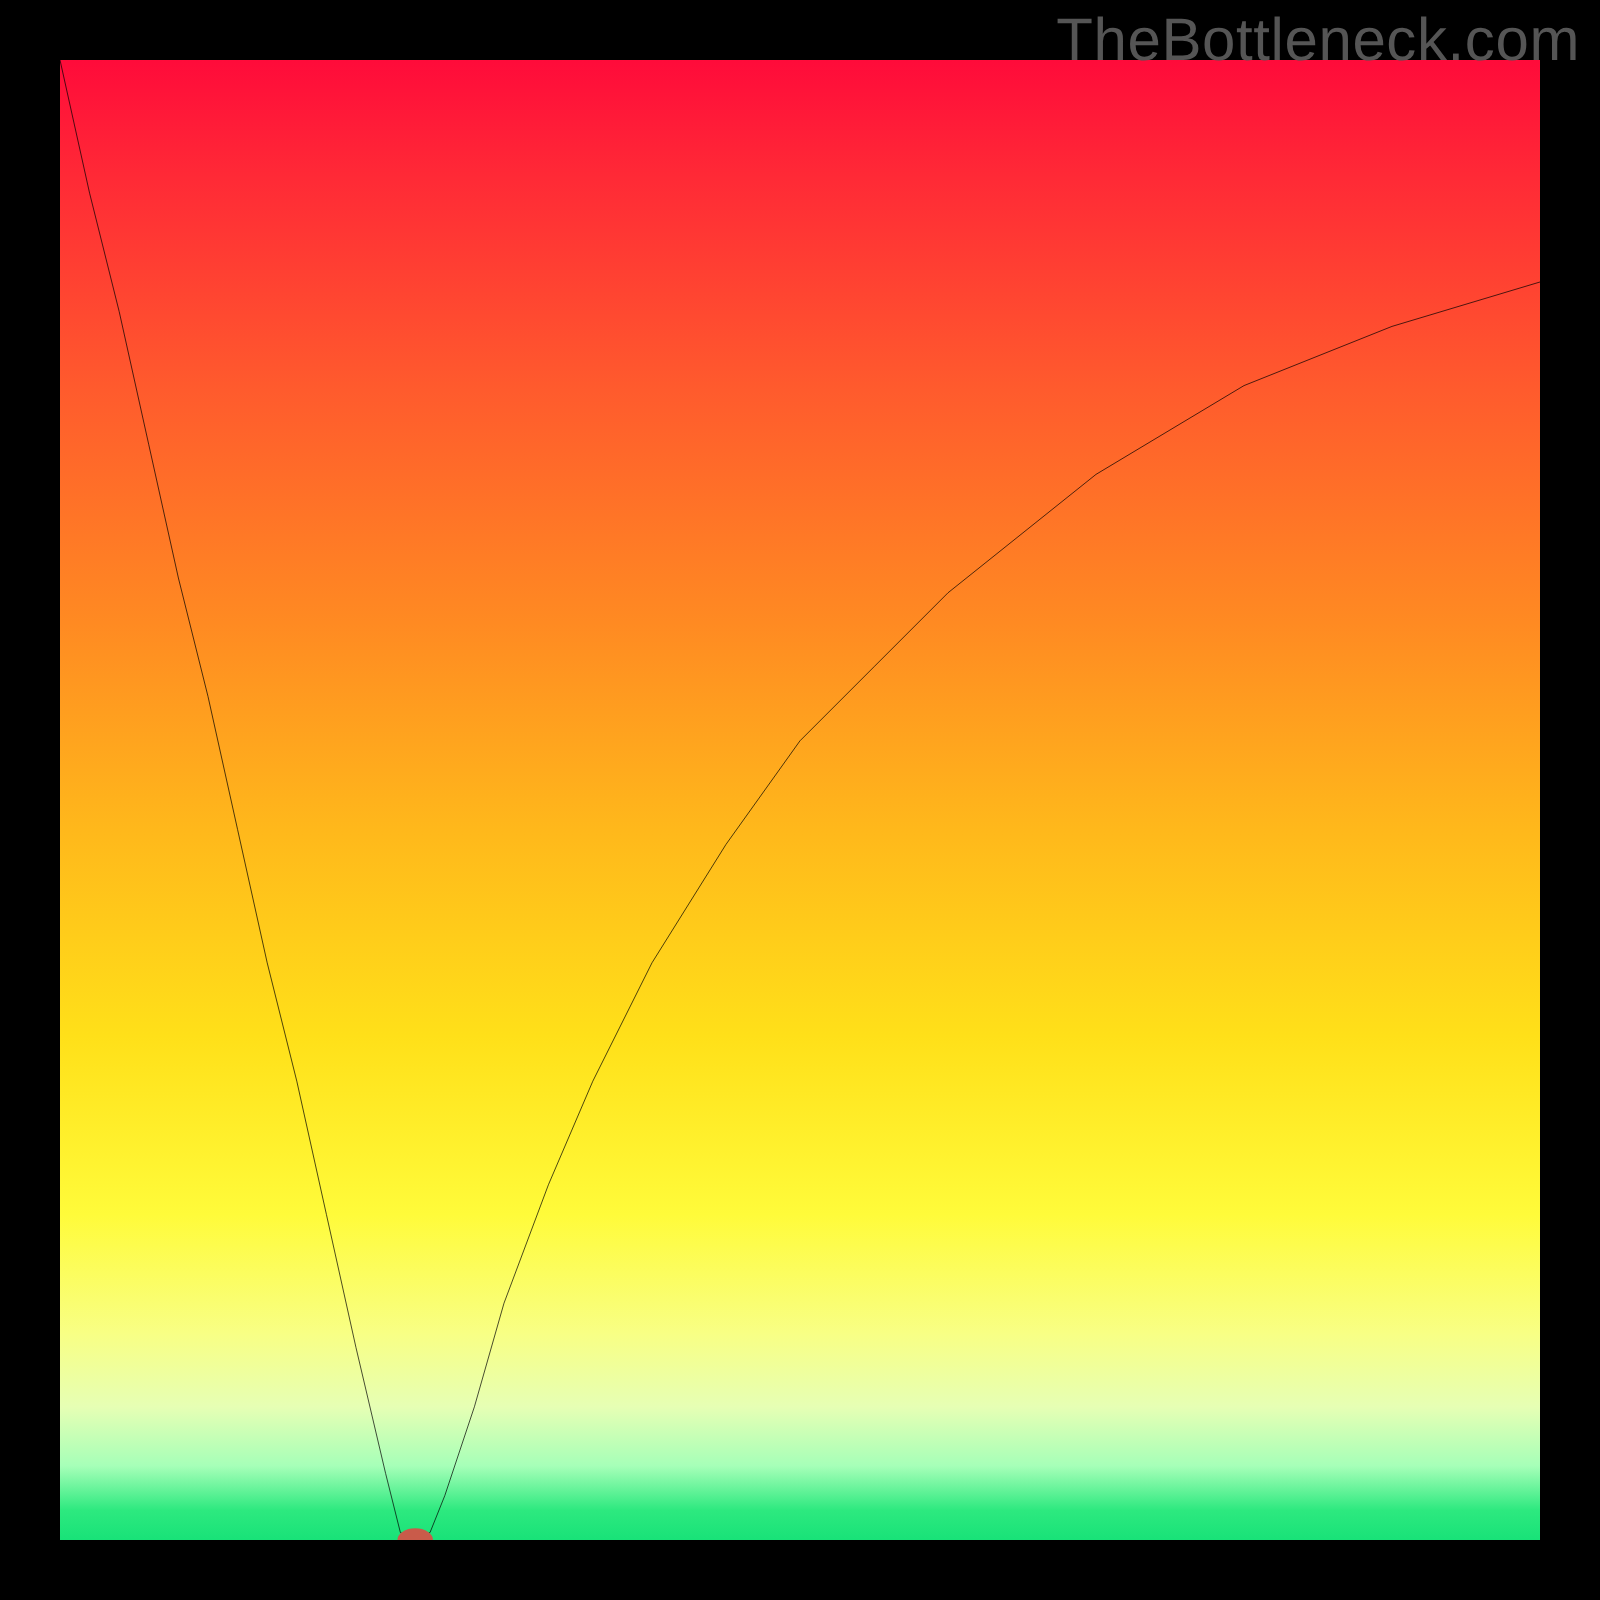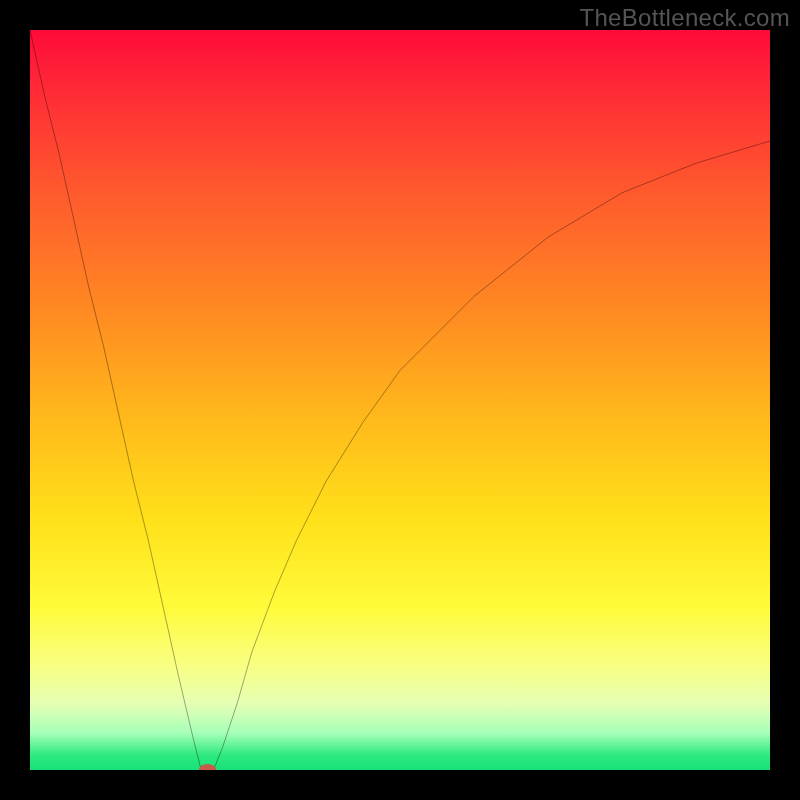--- a/index.html
+++ b/index.html
@@ -15,21 +15,21 @@
     position: relative;
     width: 800px;
     height: 800px;
     background: #000;
   }
   .watermark {
     position: absolute;
     top: 4px;
     right: 10px;
     color: #555;
-    font-size: 24px;
+    font-size: 30px;
     font-weight: 500;
     letter-spacing: 0.3px;
     z-index: 10;
     margin-left: 48px;
   }
   .plot-area {
     position: absolute;
     left: 30px;
     top: 30px;
     width: 740px;

